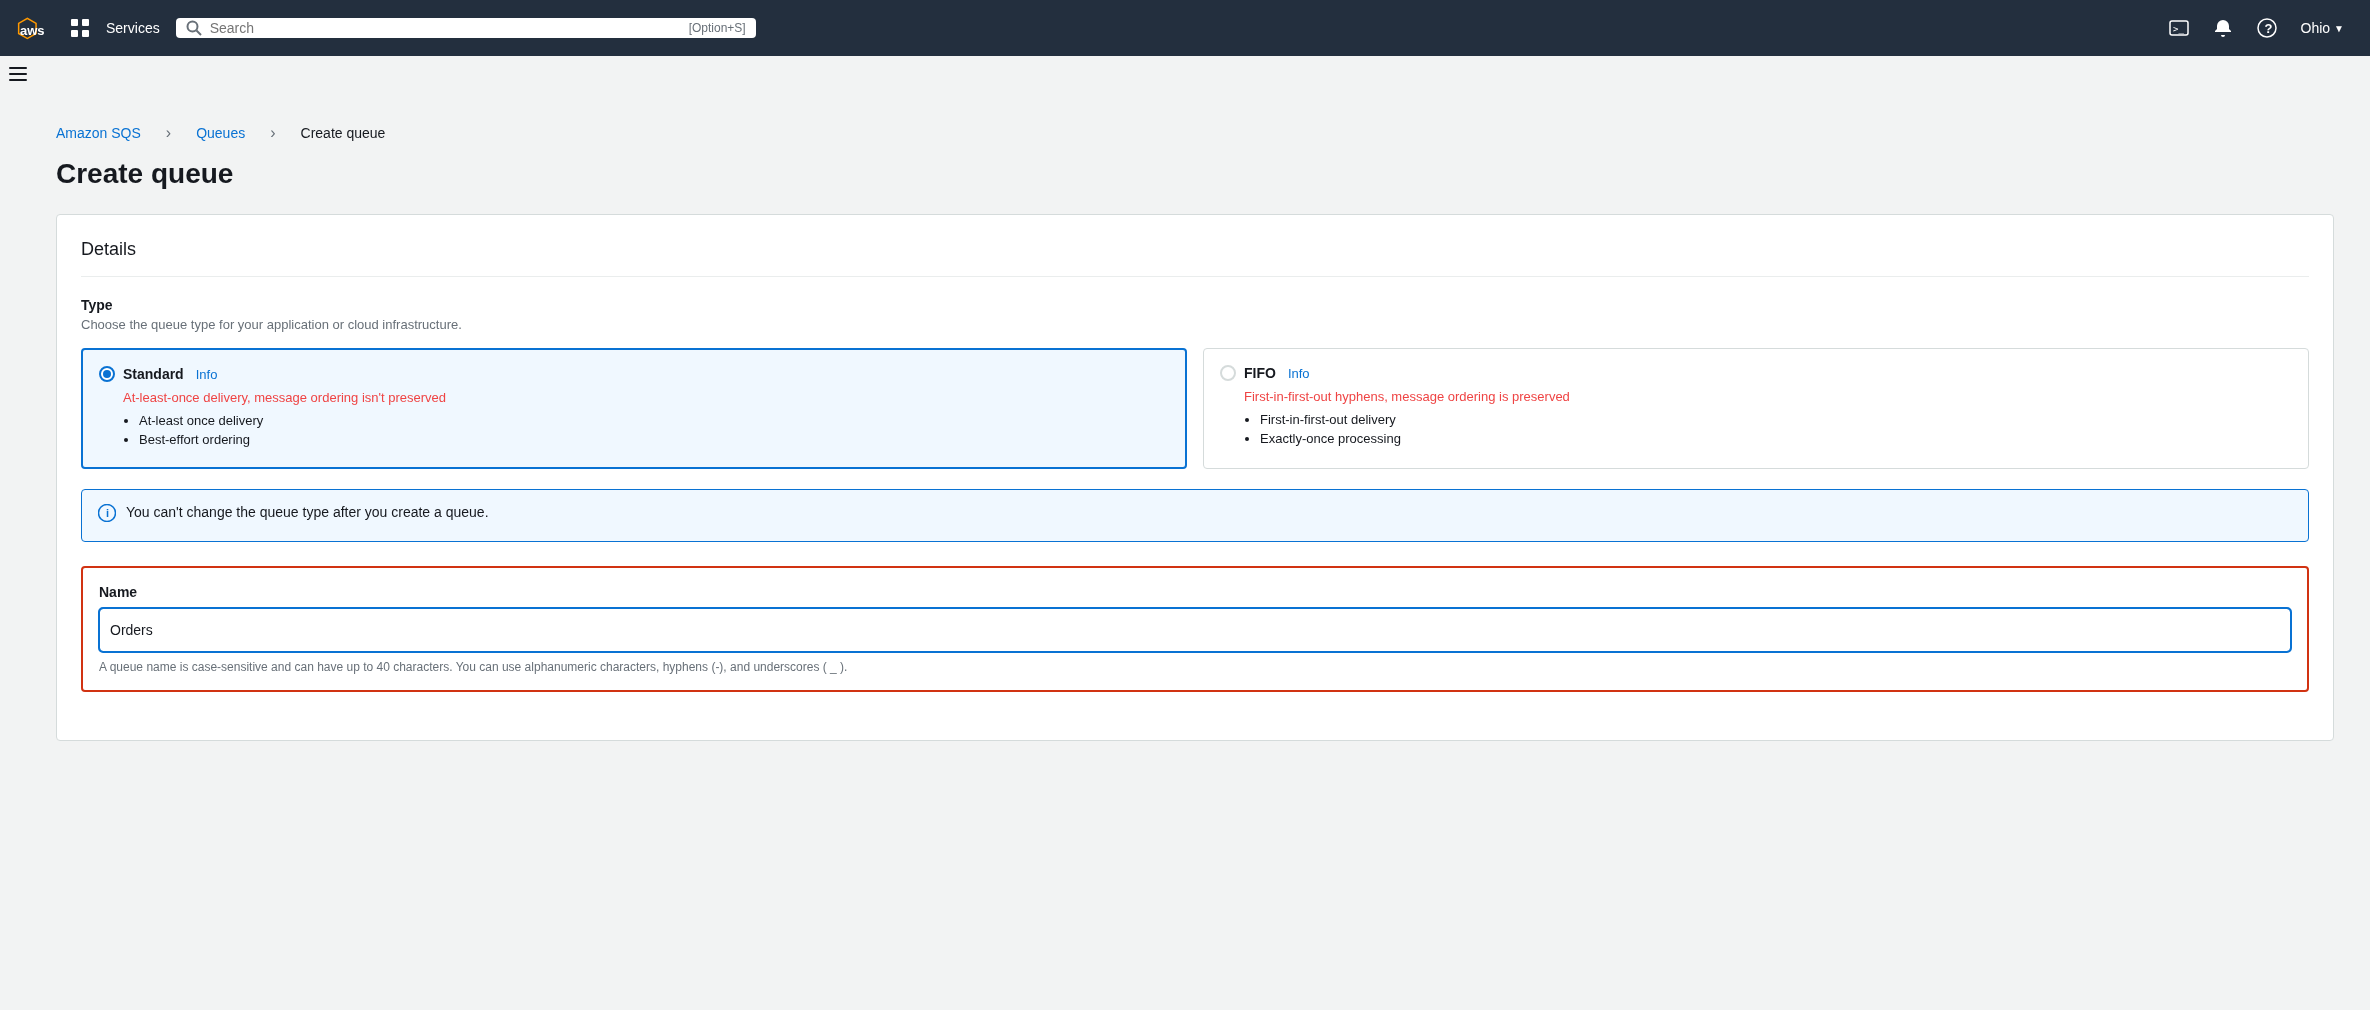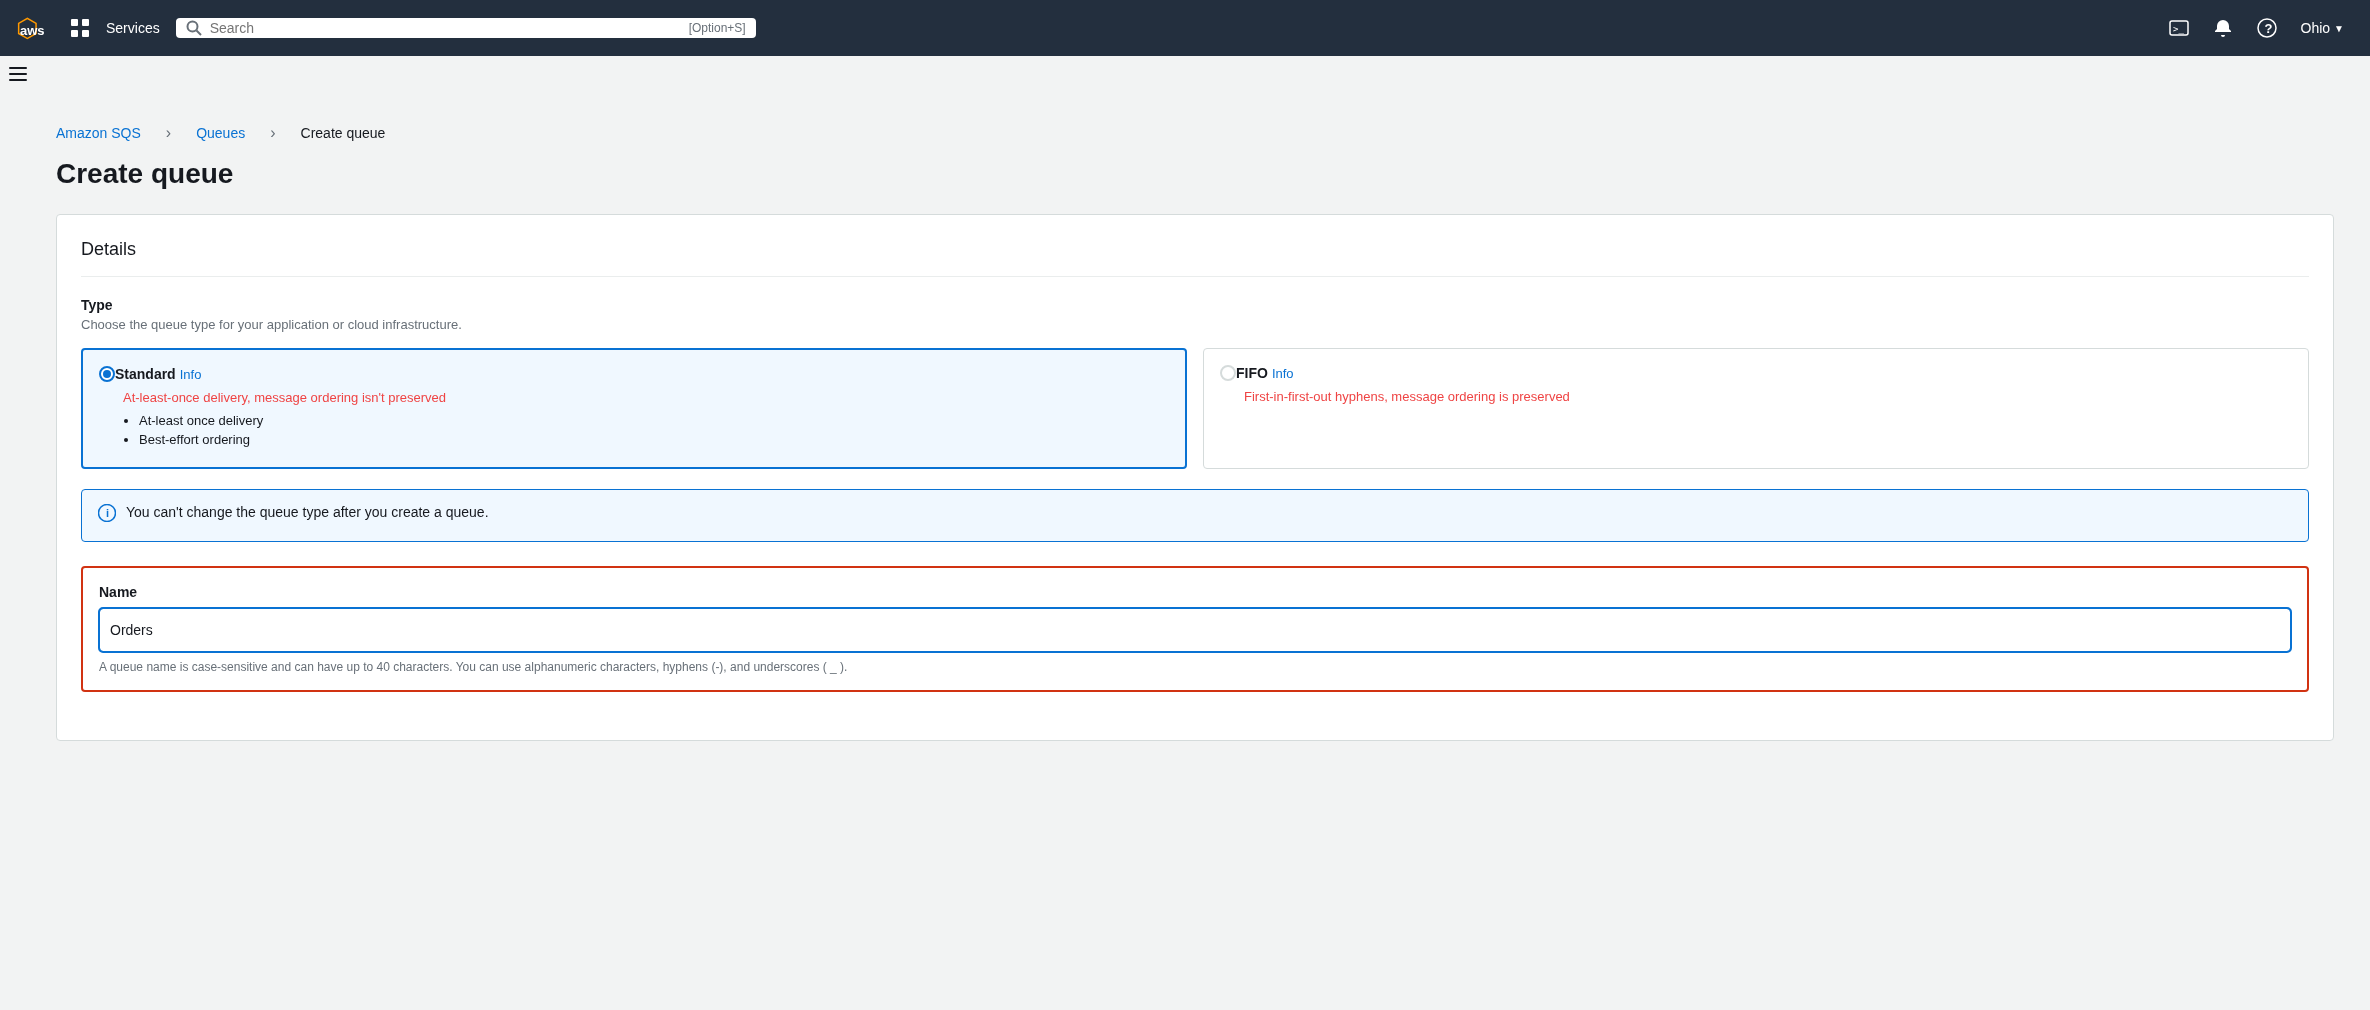--- a/index.html
+++ b/index.html
@@ -190,20 +190,21 @@
       cursor: pointer;
       position: relative;
     }
     .queue-type-option.selected {
       border: 2px solid #0972d3;
       background: #f0f8ff;
     }
     .option-header {
       display: flex;
       align-items: center;
+      gap: 8px;
       margin-bottom: 8px;
     }
     .radio-btn {
       width: 16px;
       height: 16px;
       border-radius: 50%;
       border: 2px solid #d5dbdb;
       display: flex;
       align-items: center;
       justify-content: center;
@@ -409,20 +410,24 @@
           </ul>
         </div>
 
         <div class="queue-type-option">
           <div class="option-header">
             <div class="radio-btn"></div>
             <span class="option-title">FIFO</span>
             <a href="#" class="option-info-link">Info</a>
           </div>
           <div class="option-subtitle">First-in-first-out hyphens, message ordering is preserved</div>
+          <ul class="option-bullets">
+            <li>First-in-first-out delivery</li>
+            <li>Exactly-once processing</li>
+          </ul>
         </div>
 
       </div>
 
       <div class="info-banner">
         <span class="info-icon">
           <svg width="18" height="18" viewBox="0 0 18 18" fill="none">
             <circle cx="9" cy="9" r="8.5" stroke="#0972d3" stroke-width="1.5"></circle>
             <text x="8" y="13" font-size="11" fill="#0972d3" font-weight="bold">i</text>
           </svg>

